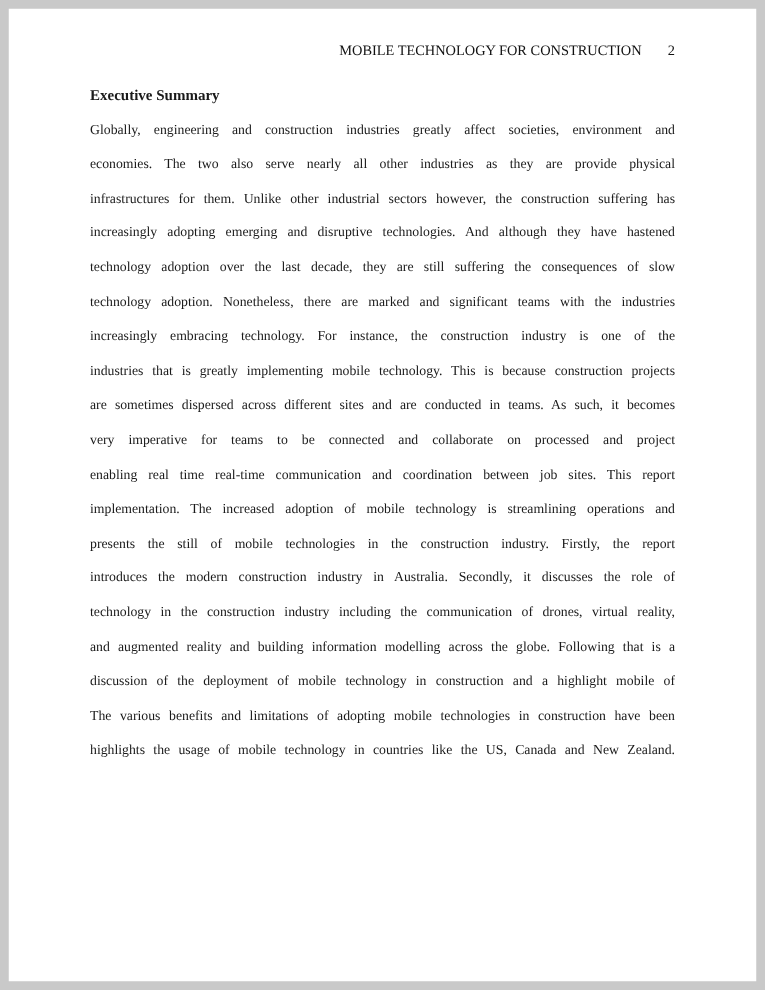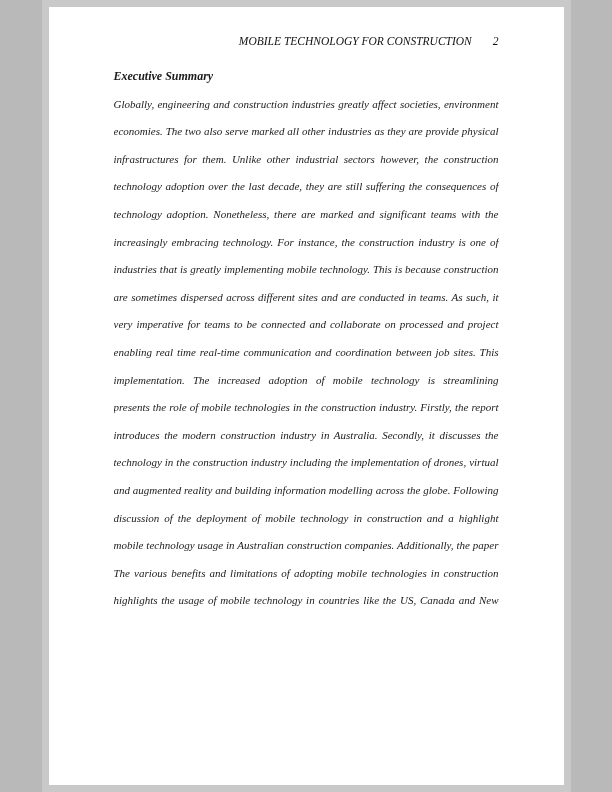--- a/index.html
+++ b/index.html
@@ -2,29 +2,28 @@
 <html><head>
 <meta charset="utf-8">
 <style>
   html, body {
     margin: 0;
     padding: 0;
     background: #b9b9b9;
   }
   .page {
     position: relative;
-    width: 529px;
+    width: 612px;
     height: 792px;
     margin: 0 auto;
     background: #ffffff;
     box-shadow: inset 0 0 0 7px #c9c9c9;
     font-family: "Liberation Serif", "DejaVu Serif", serif;
     color: #1a1a1a;
     overflow: hidden;
-    font-style: italic;
   }
   .page-header {
     position: absolute;
     top: 35px;
     left: 72px;
     right: 72px;
     display: flex;
     justify-content: flex-end;
     align-items: baseline;
     gap: 21px;
@@ -61,33 +60,33 @@
 
 <div class="page">
   <div class="page-header">
     <span>MOBILE TECHNOLOGY FOR CONSTRUCTION</span>
     <span>2</span>
   </div>
   <div class="content">
     <h1 class="heading">Executive Summary</h1>
     <div class="body" id="body-lines">
         <div class="line">Globally, engineering and construction industries greatly affect societies, environment and</div>
-        <div class="line">economies. The two also serve marked all other industries as they are provide physical</div>
+        <div class="line">economies. The two also serve nearly all other industries as they are provide physical</div>
         <div class="line">infrastructures for them. Unlike other industrial sectors however, the construction suffering has</div>
+        <div class="line">increasingly adopting emerging and disruptive technologies. And although they have hastened</div>
         <div class="line">technology adoption over the last decade, they are still suffering the consequences of slow</div>
         <div class="line">technology adoption. Nonetheless, there are marked and significant teams with the industries</div>
         <div class="line">increasingly embracing technology. For instance, the construction industry is one of the</div>
         <div class="line">industries that is greatly implementing mobile technology. This is because construction projects</div>
         <div class="line">are sometimes dispersed across different sites and are conducted in teams. As such, it becomes</div>
         <div class="line">very imperative for teams to be connected and    collaborate on processed and project</div>
         <div class="line">enabling real time real-time communication and coordination between job sites.  This report</div>
         <div class="line">implementation.  The increased adoption of mobile technology is streamlining operations and</div>
-        <div class="line">presents the role of mobile technologies in the construction industry. Firstly, the report</div>
+        <div class="line">presents the still of mobile technologies in the construction industry. Firstly, the report</div>
         <div class="line">introduces the modern construction industry in Australia. Secondly, it discusses the role of</div>
-        <div class="line">technology in the construction industry including the implementation of drones, virtual reality,</div>
+        <div class="line">technology in the construction industry including the communication of drones, virtual reality,</div>
         <div class="line">and augmented reality and building information modelling across the globe.  Following that is a</div>
         <div class="line">discussion of the deployment of mobile technology in construction and a highlight mobile of</div>
-        <div class="line">mobile technology usage in Australian construction companies. Additionally, the paper</div>
         <div class="line">The various benefits and limitations of adopting mobile technologies in construction have been</div>
         <div class="line">highlights the usage of mobile technology in countries like the US, Canada and New Zealand.</div>
       </div>
   </div>
 </div>
 
 </body></html>

